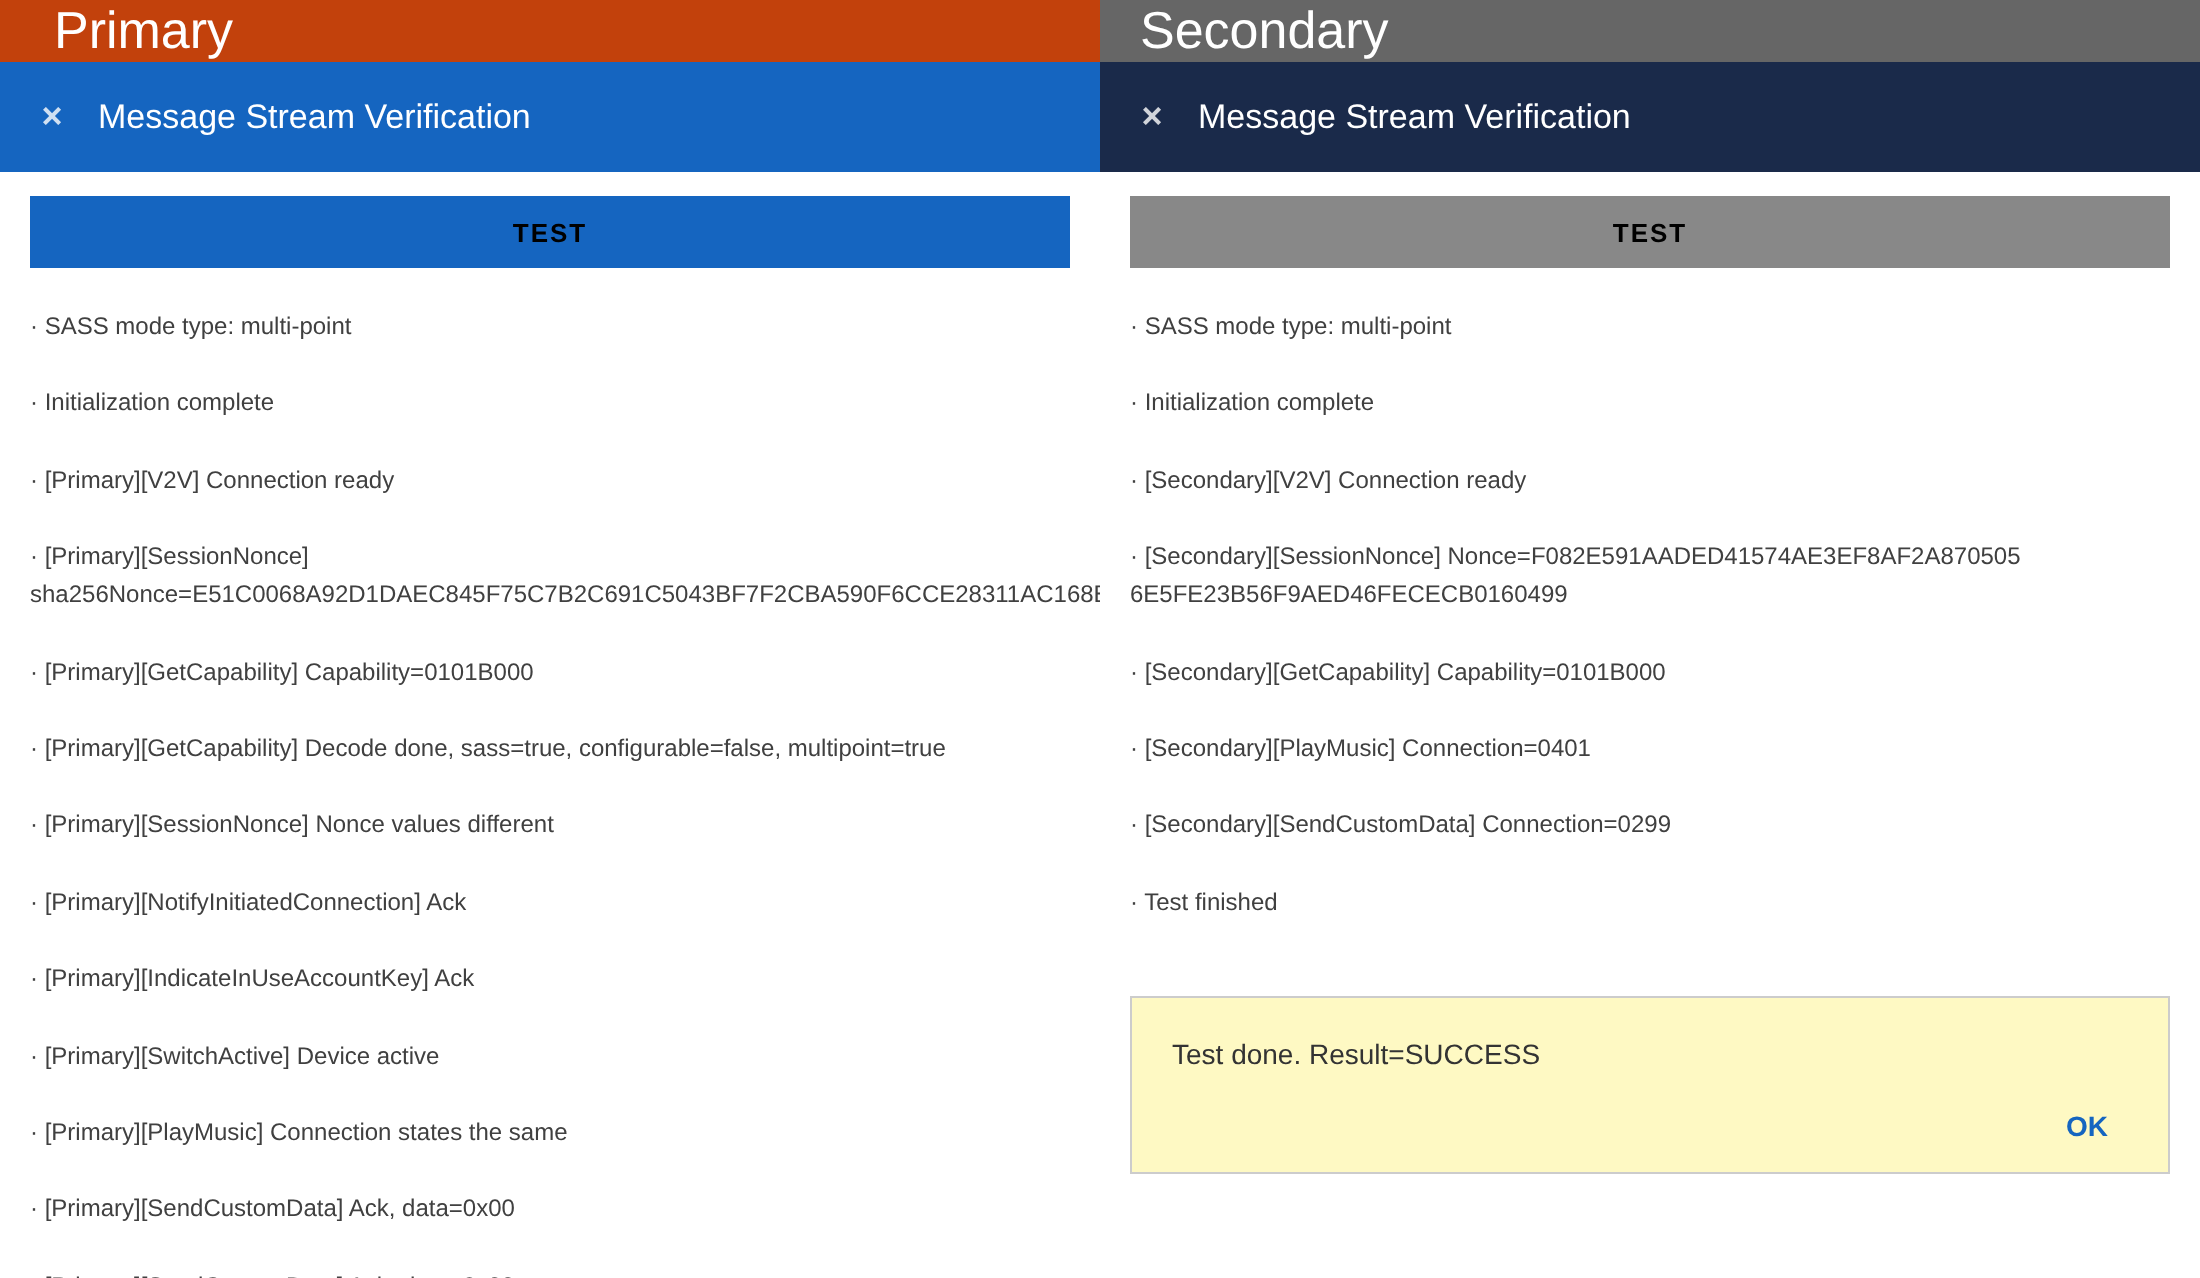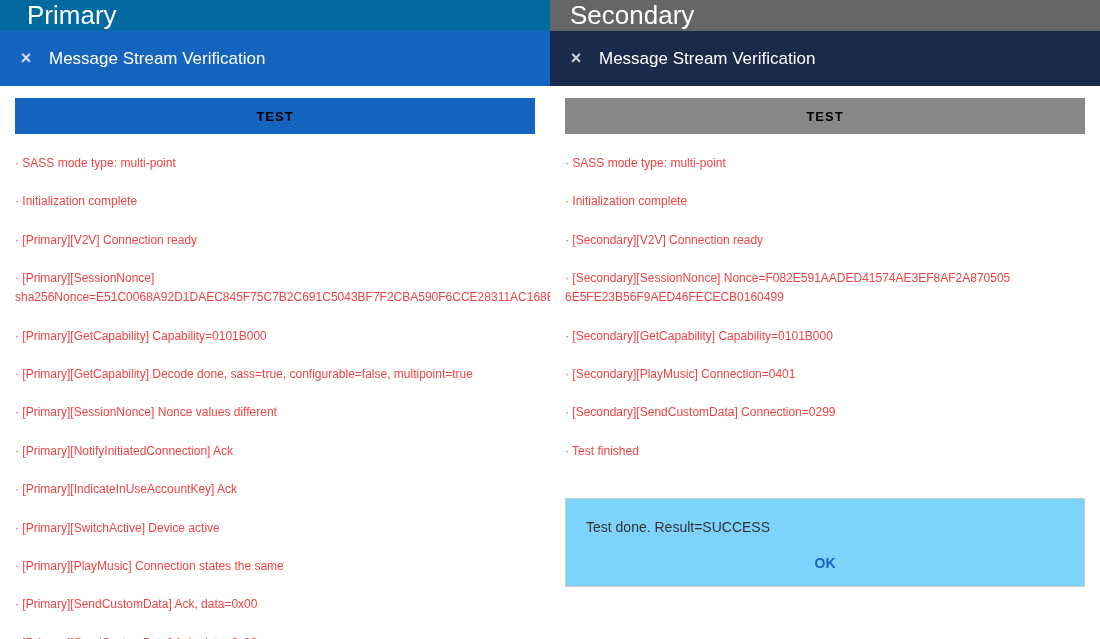--- a/index.html
+++ b/index.html
@@ -21,21 +21,21 @@
     }
 
     .panel-header {
       height: 65px;
       display: flex;
       align-items: center;
       padding: 0 20px;
     }
 
     .panel-header-primary {
-      background: #0369a1;
+      background: #c2410c;
       padding-left: 27px;
     }
 
     .panel-header-secondary {
       background: #666666;
     }
 
     .panel-title-main {
       color: #ffffff;
       font-size: 26px;
@@ -114,50 +114,50 @@
       flex: 1;
       padding: 8px 15px;
       overflow-y: auto;
       font-size: 12px;
       line-height: 1.6;
       color: #2e7d32;
     }
 
     .dialog-log .log-line {
       display: block;
-      color: #ef4444;
+      color: #404040;
     }
 
     
     .panel-right {
       width: 550px;
       height: 465px;
       display: flex;
       flex-direction: column;
       background: #757575;
     }
 
     
     .result-dialog {
       margin: 10px 15px;
-      background: #7dd3fc;
+      background: #fef9c3;
       border: 1px solid #cccccc;
       padding: 20px 20px 10px 20px;
       min-height: 80px;
     }
 
     .result-text {
       font-size: 14px;
       color: #333333;
       margin-bottom: 15px;
     }
 
     .result-ok-btn {
       display: flex;
-      justify-content: center;
+      justify-content: flex-end;
     }
 
     .result-ok-btn button {
       background: none;
       border: none;
       color: #1565c0;
       font-size: 14px;
       font-weight: bold;
       cursor: pointer;
       padding: 5px 10px;

